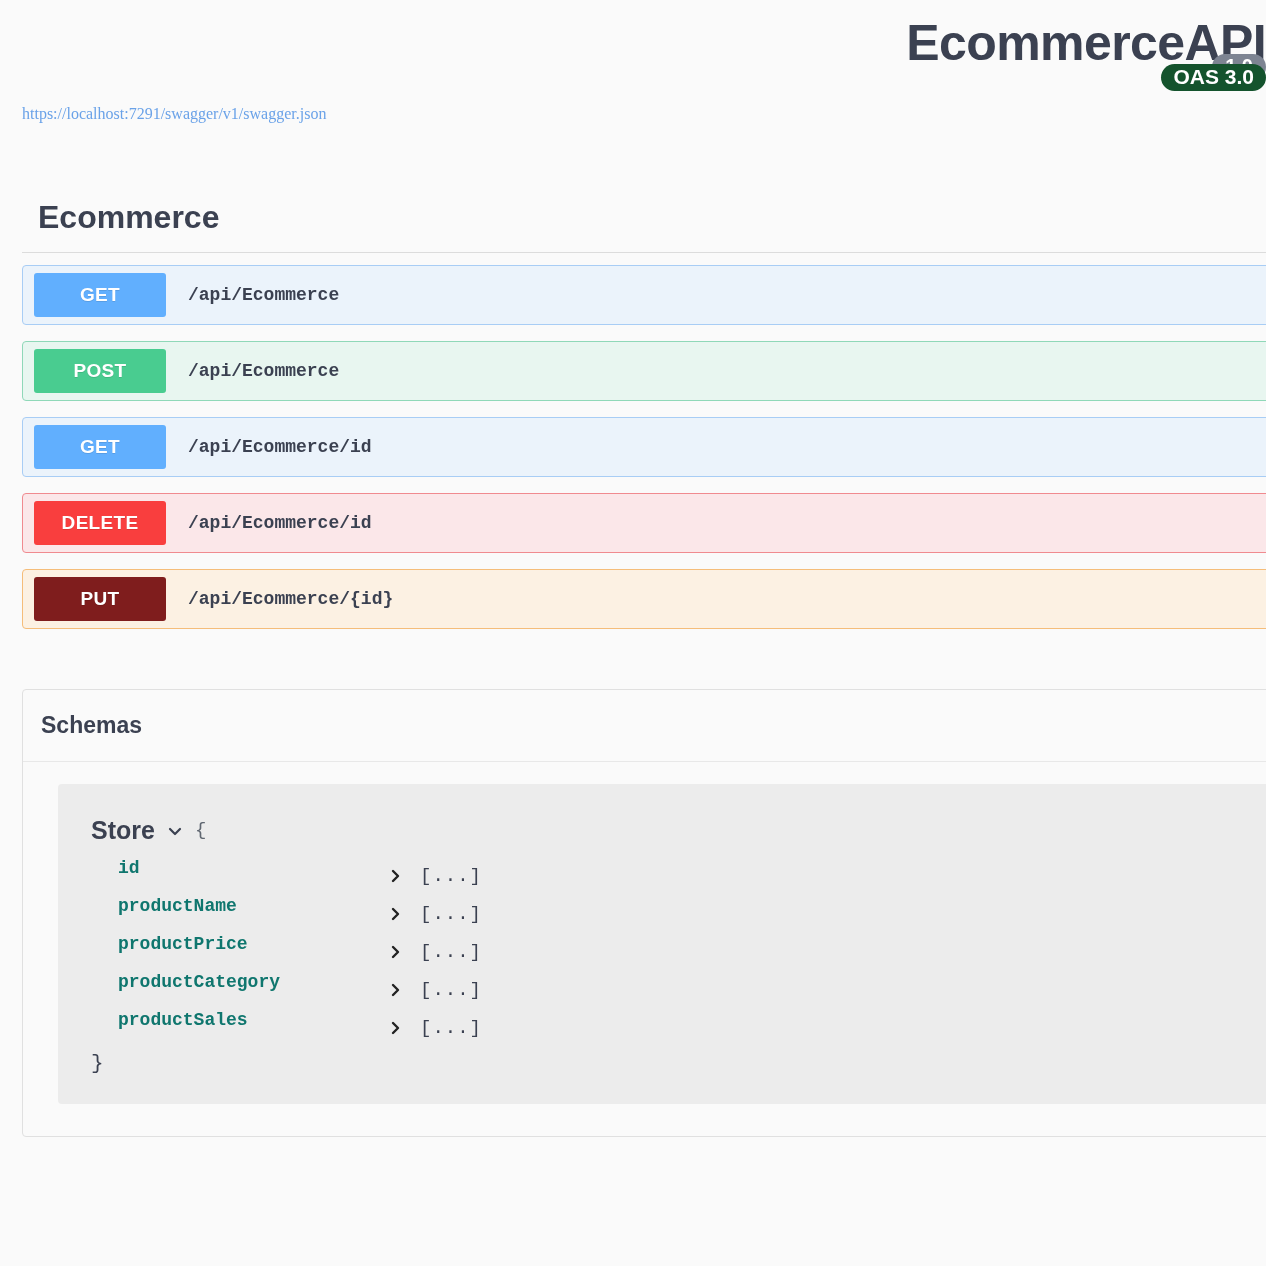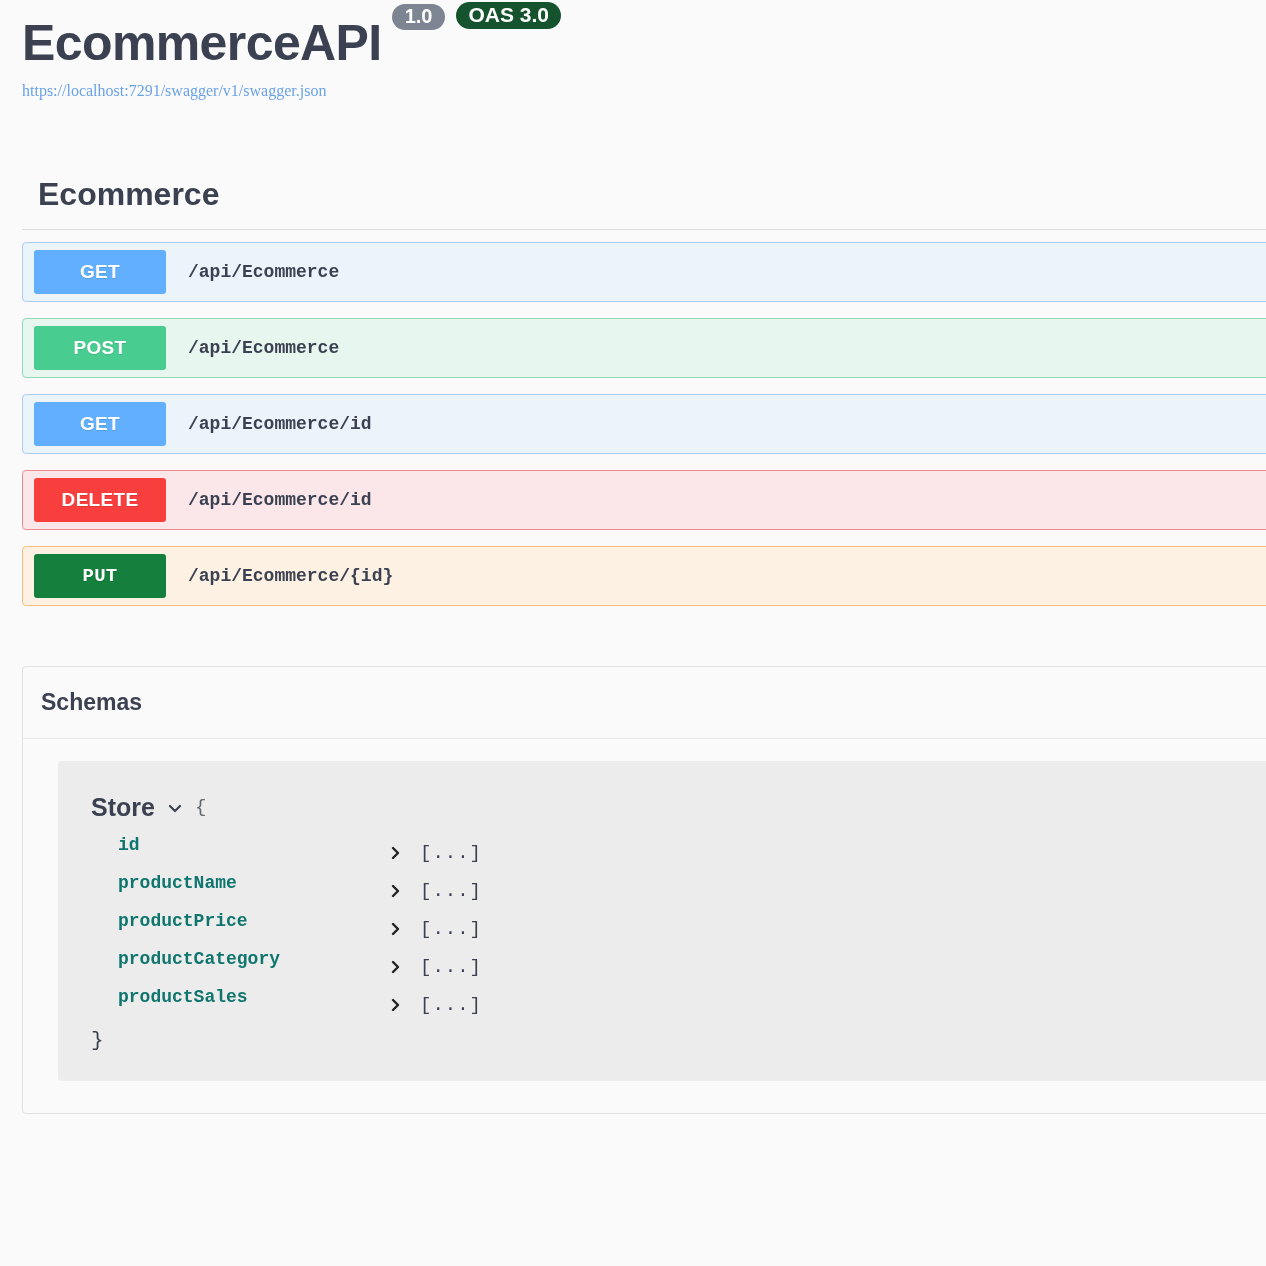--- a/index.html
+++ b/index.html
@@ -21,22 +21,23 @@
     overflow: hidden;
     background: #fafafa;
   }
 
   
   .info-block {
     padding: 18px 0 0 22px;
   }
   .title-row {
     display: flex;
-    align-items: flex-start;
+    align-items: flex-end;
     gap: 0;
+    flex-direction: column;
   }
   .api-title {
     font-size: 50px;
     font-weight: bold;
     line-height: 1.0;
     color: #3b4151;
     letter-spacing: -0.6px;
     margin: 0;
     white-space: nowrap;
   }
@@ -137,21 +138,21 @@
     white-space: nowrap;
   }
 
   .op-get    { background: #ebf3fb; border-color: #a8cdf5; }
   .op-get .op-method    { background: #61affe; }
   .op-post   { background: #e8f6f0; border-color: #8fd8b8; }
   .op-post .op-method   { background: #49cc90; }
   .op-delete { background: #fbe7e9; border-color: #f08a8f; }
   .op-delete .op-method { background: #f93e3e; }
   .op-put    { background: #fcf1e3; border-color: #f5bd7a; }
-  .op-put .op-method    { background: #15803d; font-family: Liberation Mono, monospace; }
+  .op-put .op-method    { background: #7f1d1d; }
 
   
   .schemas-wrap {
     margin-top: 60px;
     padding-left: 22px;
   }
   .schemas-panel {
     width: 1290px; 
     border: 1px solid #e0e0e0;
     border-radius: 4px;

